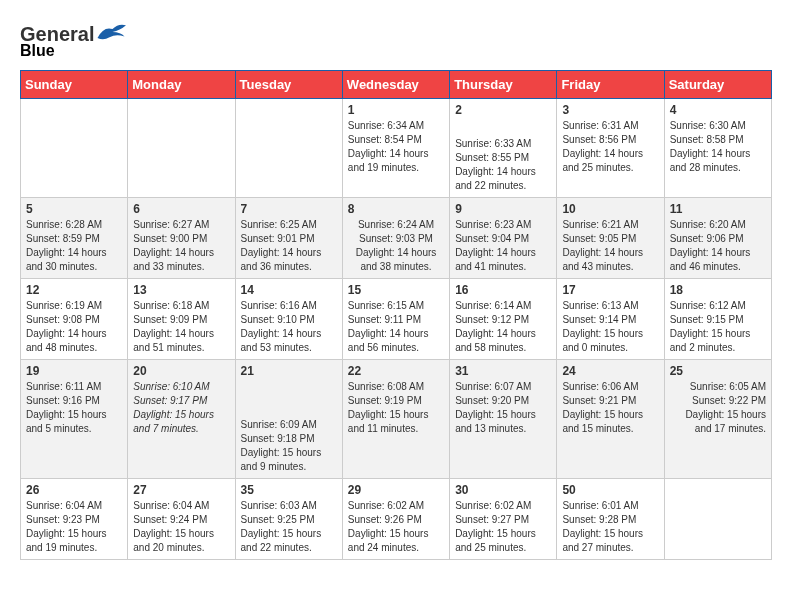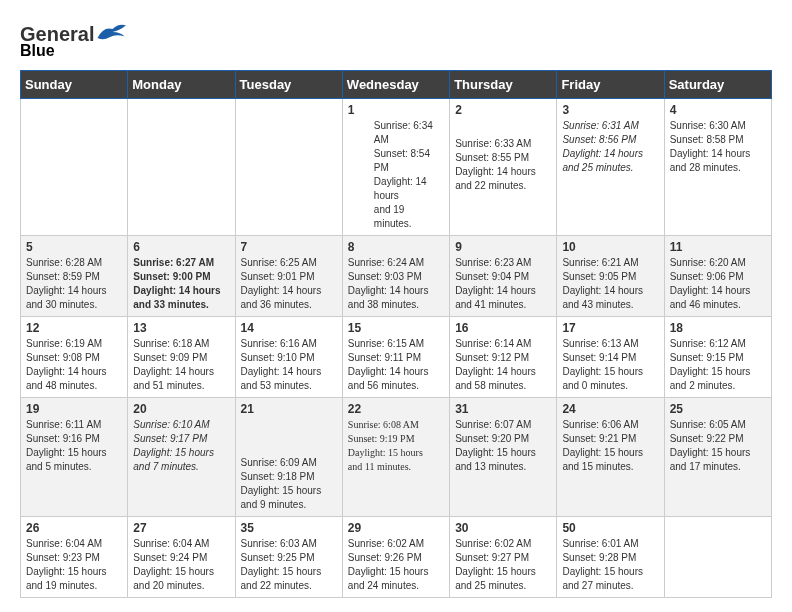--- a/index.html
+++ b/index.html
@@ -31,21 +31,21 @@
     .calendar-subtitle {
       font-size: 16px;
       color: #555;
     }
     table {
       width: 100%;
       border-collapse: collapse;
       table-layout: fixed;
     }
     thead th {
-      background-color: #404040;
+      background-color: #ef4444;
       color: white;
       font-size: 13px;
       font-weight: bold;
       padding: 6px 4px;
       text-align: left;
       border: 1px solid #1a5fa8;
     }
     tbody td {
       border: 1px solid #ccc;
       vertical-align: top;
@@ -111,35 +111,35 @@
         <th>Saturday</th>
       </tr>
     </thead>
   <tbody id="calendar-body">
   <tr>
         <td class="empty-cell"></td>
         <td class="empty-cell"></td>
         <td class="empty-cell"></td>
         <td>
           <span class="day-num">1</span>
-          <div class="day-info" style="white-space: pre-line; margin-left: 26px;">Sunrise: 6:34 AM
+          <div class="day-info" style="white-space: pre-line;">Sunrise: 6:34 AM
 Sunset: 8:54 PM
 Daylight: 14 hours
 and 19 minutes.</div>
         </td>
         <td>
           <span class="day-num">2</span>
           <div class="day-info" style="white-space: pre-line; margin-top: 20px;">Sunrise: 6:33 AM
 Sunset: 8:55 PM
 Daylight: 14 hours
 and 22 minutes.</div>
         </td>
         <td>
           <span class="day-num">3</span>
-          <div class="day-info" style="white-space: pre-line; font-style: italic;">Sunrise: 6:31 AM
+          <div class="day-info" style="white-space: pre-line;">Sunrise: 6:31 AM
 Sunset: 8:56 PM
 Daylight: 14 hours
 and 25 minutes.</div>
         </td>
         <td>
           <span class="day-num">4</span>
           <div class="day-info" style="white-space: pre-line;">Sunrise: 6:30 AM
 Sunset: 8:58 PM
 Daylight: 14 hours
 and 28 minutes.</div>
@@ -148,35 +148,35 @@
       <tr>
         <td>
           <span class="day-num">5</span>
           <div class="day-info" style="white-space: pre-line;">Sunrise: 6:28 AM
 Sunset: 8:59 PM
 Daylight: 14 hours
 and 30 minutes.</div>
         </td>
         <td>
           <span class="day-num">6</span>
-          <div class="day-info" style="white-space: pre-line; font-weight: bold;">Sunrise: 6:27 AM
+          <div class="day-info" style="white-space: pre-line;">Sunrise: 6:27 AM
 Sunset: 9:00 PM
 Daylight: 14 hours
 and 33 minutes.</div>
         </td>
         <td>
           <span class="day-num">7</span>
           <div class="day-info" style="white-space: pre-line;">Sunrise: 6:25 AM
 Sunset: 9:01 PM
 Daylight: 14 hours
 and 36 minutes.</div>
         </td>
         <td>
           <span class="day-num">8</span>
-          <div class="day-info" style="white-space: pre-line;">Sunrise: 6:24 AM
+          <div class="day-info" style="white-space: pre-line; text-align: center;">Sunrise: 6:24 AM
 Sunset: 9:03 PM
 Daylight: 14 hours
 and 38 minutes.</div>
         </td>
         <td>
           <span class="day-num">9</span>
           <div class="day-info" style="white-space: pre-line;">Sunrise: 6:23 AM
 Sunset: 9:04 PM
 Daylight: 14 hours
 and 41 minutes.</div>
@@ -264,42 +264,42 @@
         </td>
         <td>
           <span class="day-num">21</span>
           <div class="day-info" style="white-space: pre-line; margin-top: 40px;">Sunrise: 6:09 AM
 Sunset: 9:18 PM
 Daylight: 15 hours
 and 9 minutes.</div>
         </td>
         <td>
           <span class="day-num">22</span>
-          <div class="day-info" style="white-space: pre-line; font-family: Liberation Serif, serif;">Sunrise: 6:08 AM
+          <div class="day-info" style="white-space: pre-line;">Sunrise: 6:08 AM
 Sunset: 9:19 PM
 Daylight: 15 hours
 and 11 minutes.</div>
         </td>
         <td>
           <span class="day-num">31</span>
           <div class="day-info" style="white-space: pre-line;">Sunrise: 6:07 AM
 Sunset: 9:20 PM
 Daylight: 15 hours
 and 13 minutes.</div>
         </td>
         <td>
           <span class="day-num">24</span>
           <div class="day-info" style="white-space: pre-line;">Sunrise: 6:06 AM
 Sunset: 9:21 PM
 Daylight: 15 hours
 and 15 minutes.</div>
         </td>
         <td>
           <span class="day-num">25</span>
-          <div class="day-info" style="white-space: pre-line;">Sunrise: 6:05 AM
+          <div class="day-info" style="white-space: pre-line; text-align: right;">Sunrise: 6:05 AM
 Sunset: 9:22 PM
 Daylight: 15 hours
 and 17 minutes.</div>
         </td>
       </tr>
       <tr>
         <td>
           <span class="day-num">26</span>
           <div class="day-info" style="white-space: pre-line;">Sunrise: 6:04 AM
 Sunset: 9:23 PM

